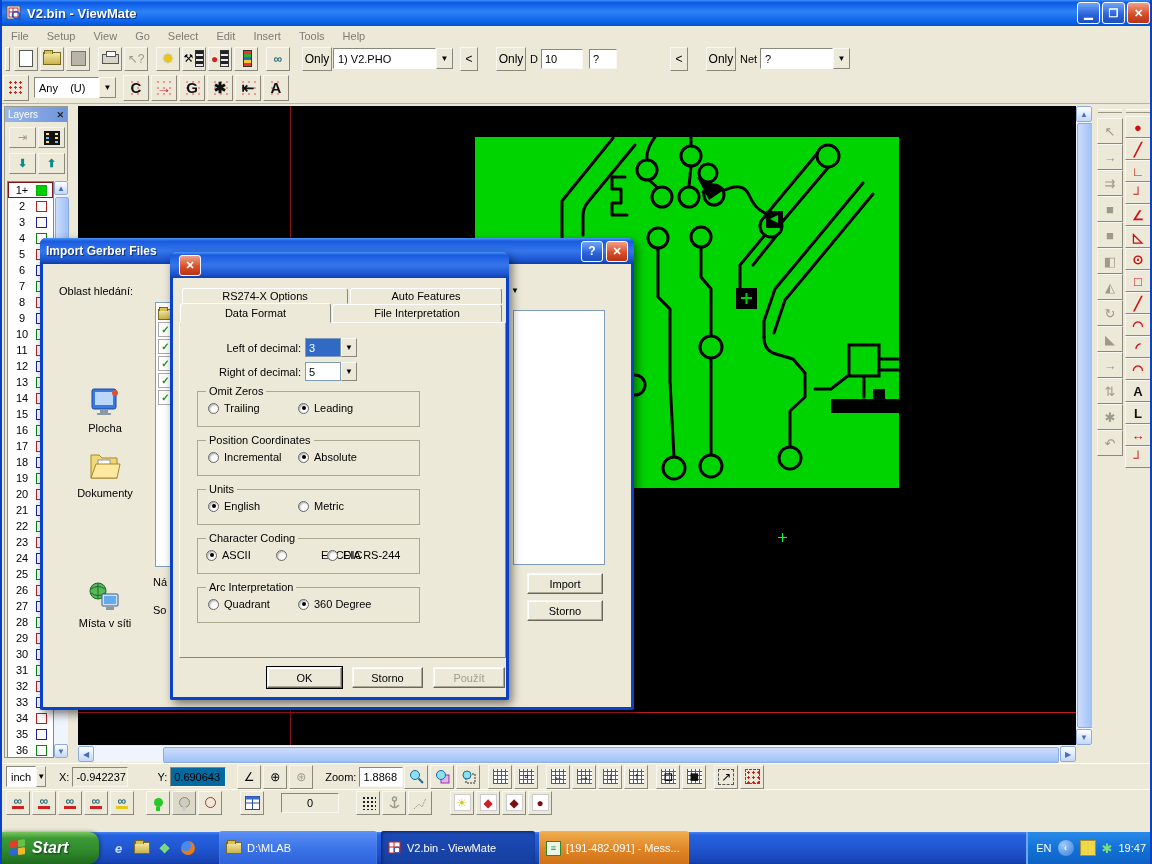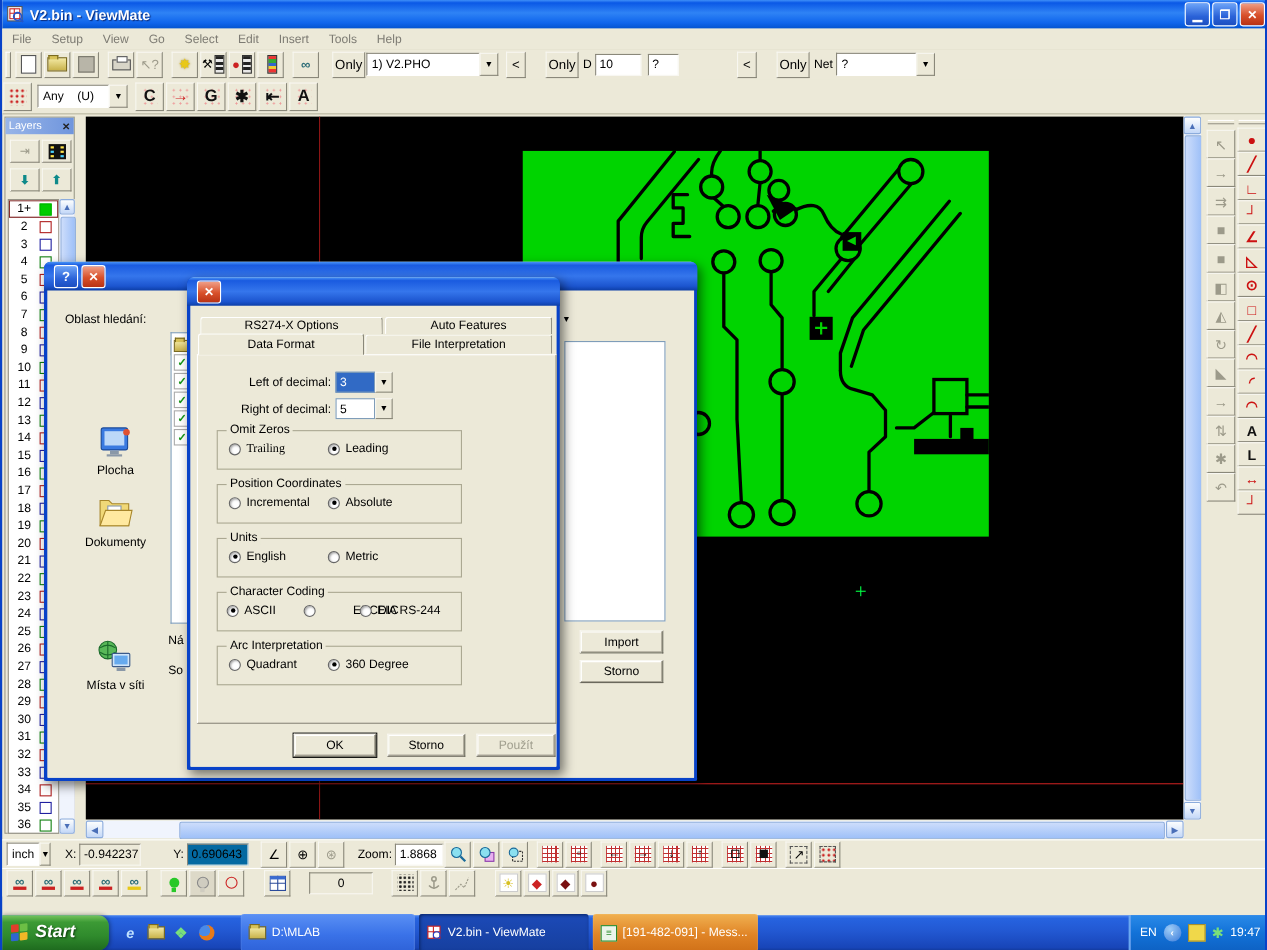--- a/index.html
+++ b/index.html
@@ -904,20 +904,21 @@
         </div>
 
         <div class="tbtn" style="--ic: #7a1010;">
           <span style="color:var(--ic);font-size:12px;background:#fff;width:15px;height:15px;display:flex;align-items:center;justify-content:center;border:1px solid #ccc;">●</span>
         </div>
       </div>
   </div>
 
   <div class="abs xpwin" style="left:38px;top:238px;width:594px;height:472px;z-index:10;">
     <div class="xptitle">
+      <span class="t">Import Gerber Files</span>
       <span class="qbtn">?</span>
       <span class="xbtn">✕</span>
     </div>
     <span class="abs" style="left:16px;top:47px;">Oblast hledání:</span>
     <span class="abs i-folder" style="left:112px;top:46px;"></span>
     <span class="abs" style="left:468px;top:48px;font-size:8px;">▼</span>
 
     
     
     <div class="placeitem" style="left:12px;top:212px;">
@@ -996,21 +997,21 @@
       <span class="a">▼</span>
     </div>
     <span class="abs" style="left:33px;top:114px;width:95px;text-align:right;">Right of decimal:</span>
     <div class="ddl" style="left:132px;top:110px;width:52px;">
       <span class="v">5</span>
       <span class="a">▼</span>
     </div>
 
     <div class="group" style="left:24px;top:139px;width:223px;height:36px;">
       <span class="glabel">Omit Zeros</span>
-      <label class="radioitem" style="left:10px;top:10px;font-family:Liberation Serif, serif;">
+      <label class="radioitem" style="left:10px;top:10px;">
           <span class="radio"></span>
           <span>Trailing</span>
         </label>
       <label class="radioitem checked" style="left:100px;top:10px;">
           <span class="radio"></span>
           <span>Leading</span>
         </label>
     </div>
 
     <div class="group" style="left:24px;top:188px;width:223px;height:36px;">

